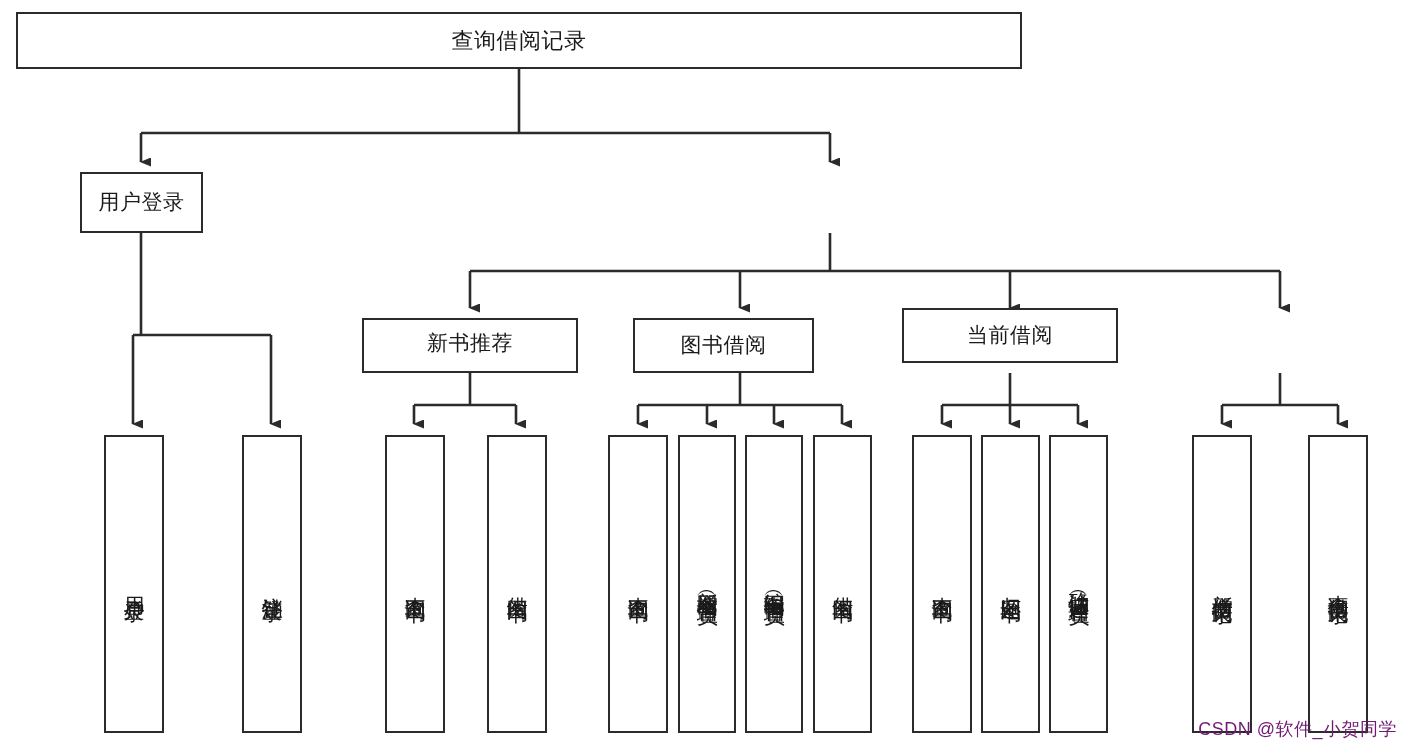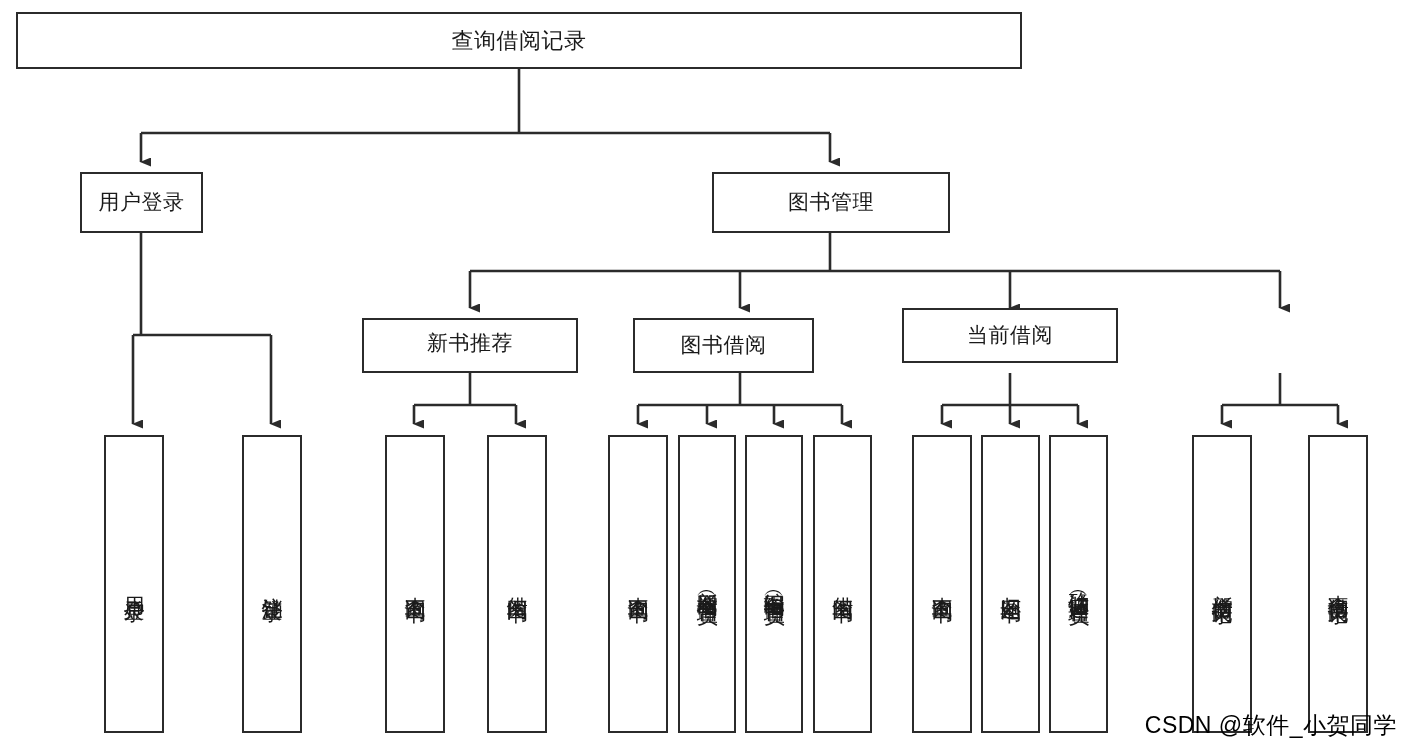--- a/index.html
+++ b/index.html
@@ -58,22 +58,22 @@
     text-orientation: upright;
     font-size: 21px;
     line-height: 1.35;
     letter-spacing: 2px;
     white-space: nowrap;
   }
   .watermark {
     position: absolute;
     right: 8px;
     bottom: 6px;
-    font-size: 23px;
-    color: #000000;
+    font-size: 18px;
+    color: #701a75;
     z-index: 5;
     white-space: nowrap;
     letter-spacing: 0.5px;
   }
 </style>
 </head>
 <body>
 
 <div id="canvas">
 
@@ -127,23 +127,20 @@
     </g>
   </svg>
 
   <div class="node horiz root" style="left:16px; top:12px; width:1006px; height:57px;">
     <span class="lbl">查询借阅记录</span>
   </div>
 
   <div class="node horiz" style="left:80px; top:172px; width:123px; height:61px;">
     <span class="lbl">用户登录</span>
   </div>
-  <div class="node horiz" style="left:712px; top:172px; width:238px; height:61px;">
-    <span class="lbl">图书管理</span>
-  </div>
 
   <div class="node horiz" style="left:362px; top:318px; width:216px; height:55px;font-family:Liberation Mono, monospace;">
     <span class="lbl">新书推荐</span>
   </div>
   <div class="node horiz" style="left:633px; top:318px; width:181px; height:55px;">
     <span class="lbl">图书借阅</span>
   </div>
   <div class="node horiz" style="left:902px; top:308px; width:216px; height:55px;">
     <span class="lbl">当前借阅</span>
   </div>

